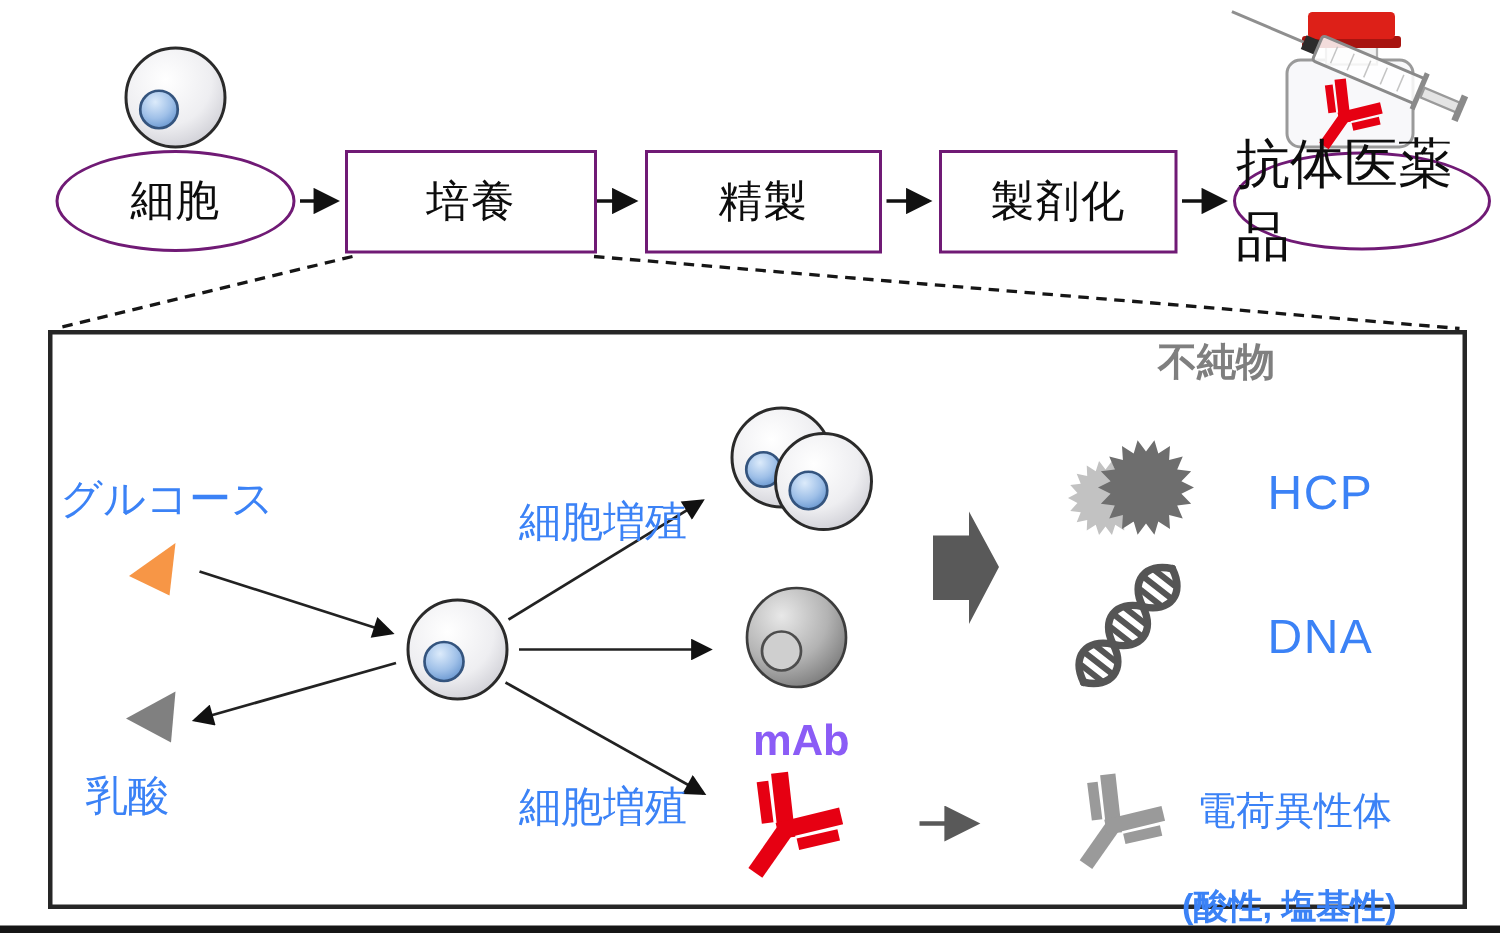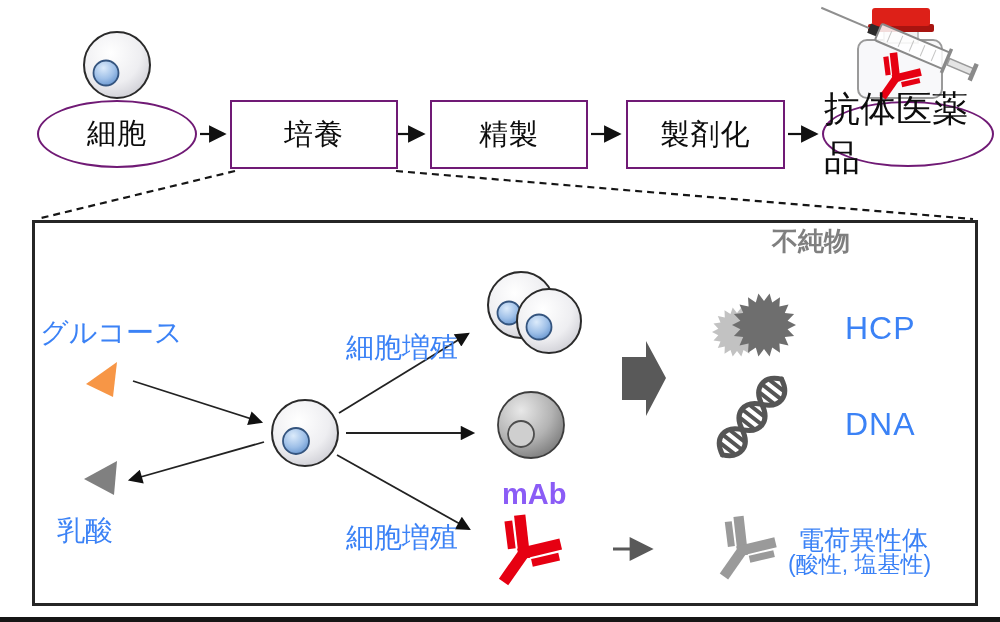--- a/index.html
+++ b/index.html
@@ -12,21 +12,21 @@
     background:#fff;border:2px solid #701a75;box-sizing:border-box;
     font-size:29px;font-weight:500;letter-spacing:1px;color:#0d0d0d;
   }
   .ellipse{border-radius:50%;border-width:2.5px;}
   .lbl{position:absolute;white-space:nowrap;color:#3b82f6;}
   .lbl-28{font-size:28px;font-weight:500;}
   .lbl-26{font-size:26px;font-weight:500;}
   .gray-bold{color:#7f7f7f;font-weight:bold;}
   .mab{color:#8b5cf6;font-weight:bold;font-size:29px;}
   .latin{font-size:32px;font-weight:500;letter-spacing:1px;}
-  .variant-sub{font-size:23px;font-weight:400;}
+  .variant-sub{font-size:23px;font-weight:700;margin-top:40px;}
   #detail-box{
     position:absolute;left:32px;top:220px;width:946px;height:386px;
     border:3px solid #262626;box-sizing:border-box;background:#fff;
   }
   #overlay{position:absolute;left:0;top:0;width:1000px;height:622px;pointer-events:none;}
   #bottom-strip{position:absolute;left:0;top:617px;width:1000px;height:5px;background:#161616;}
 </style>
 </head>
 <body>
 

